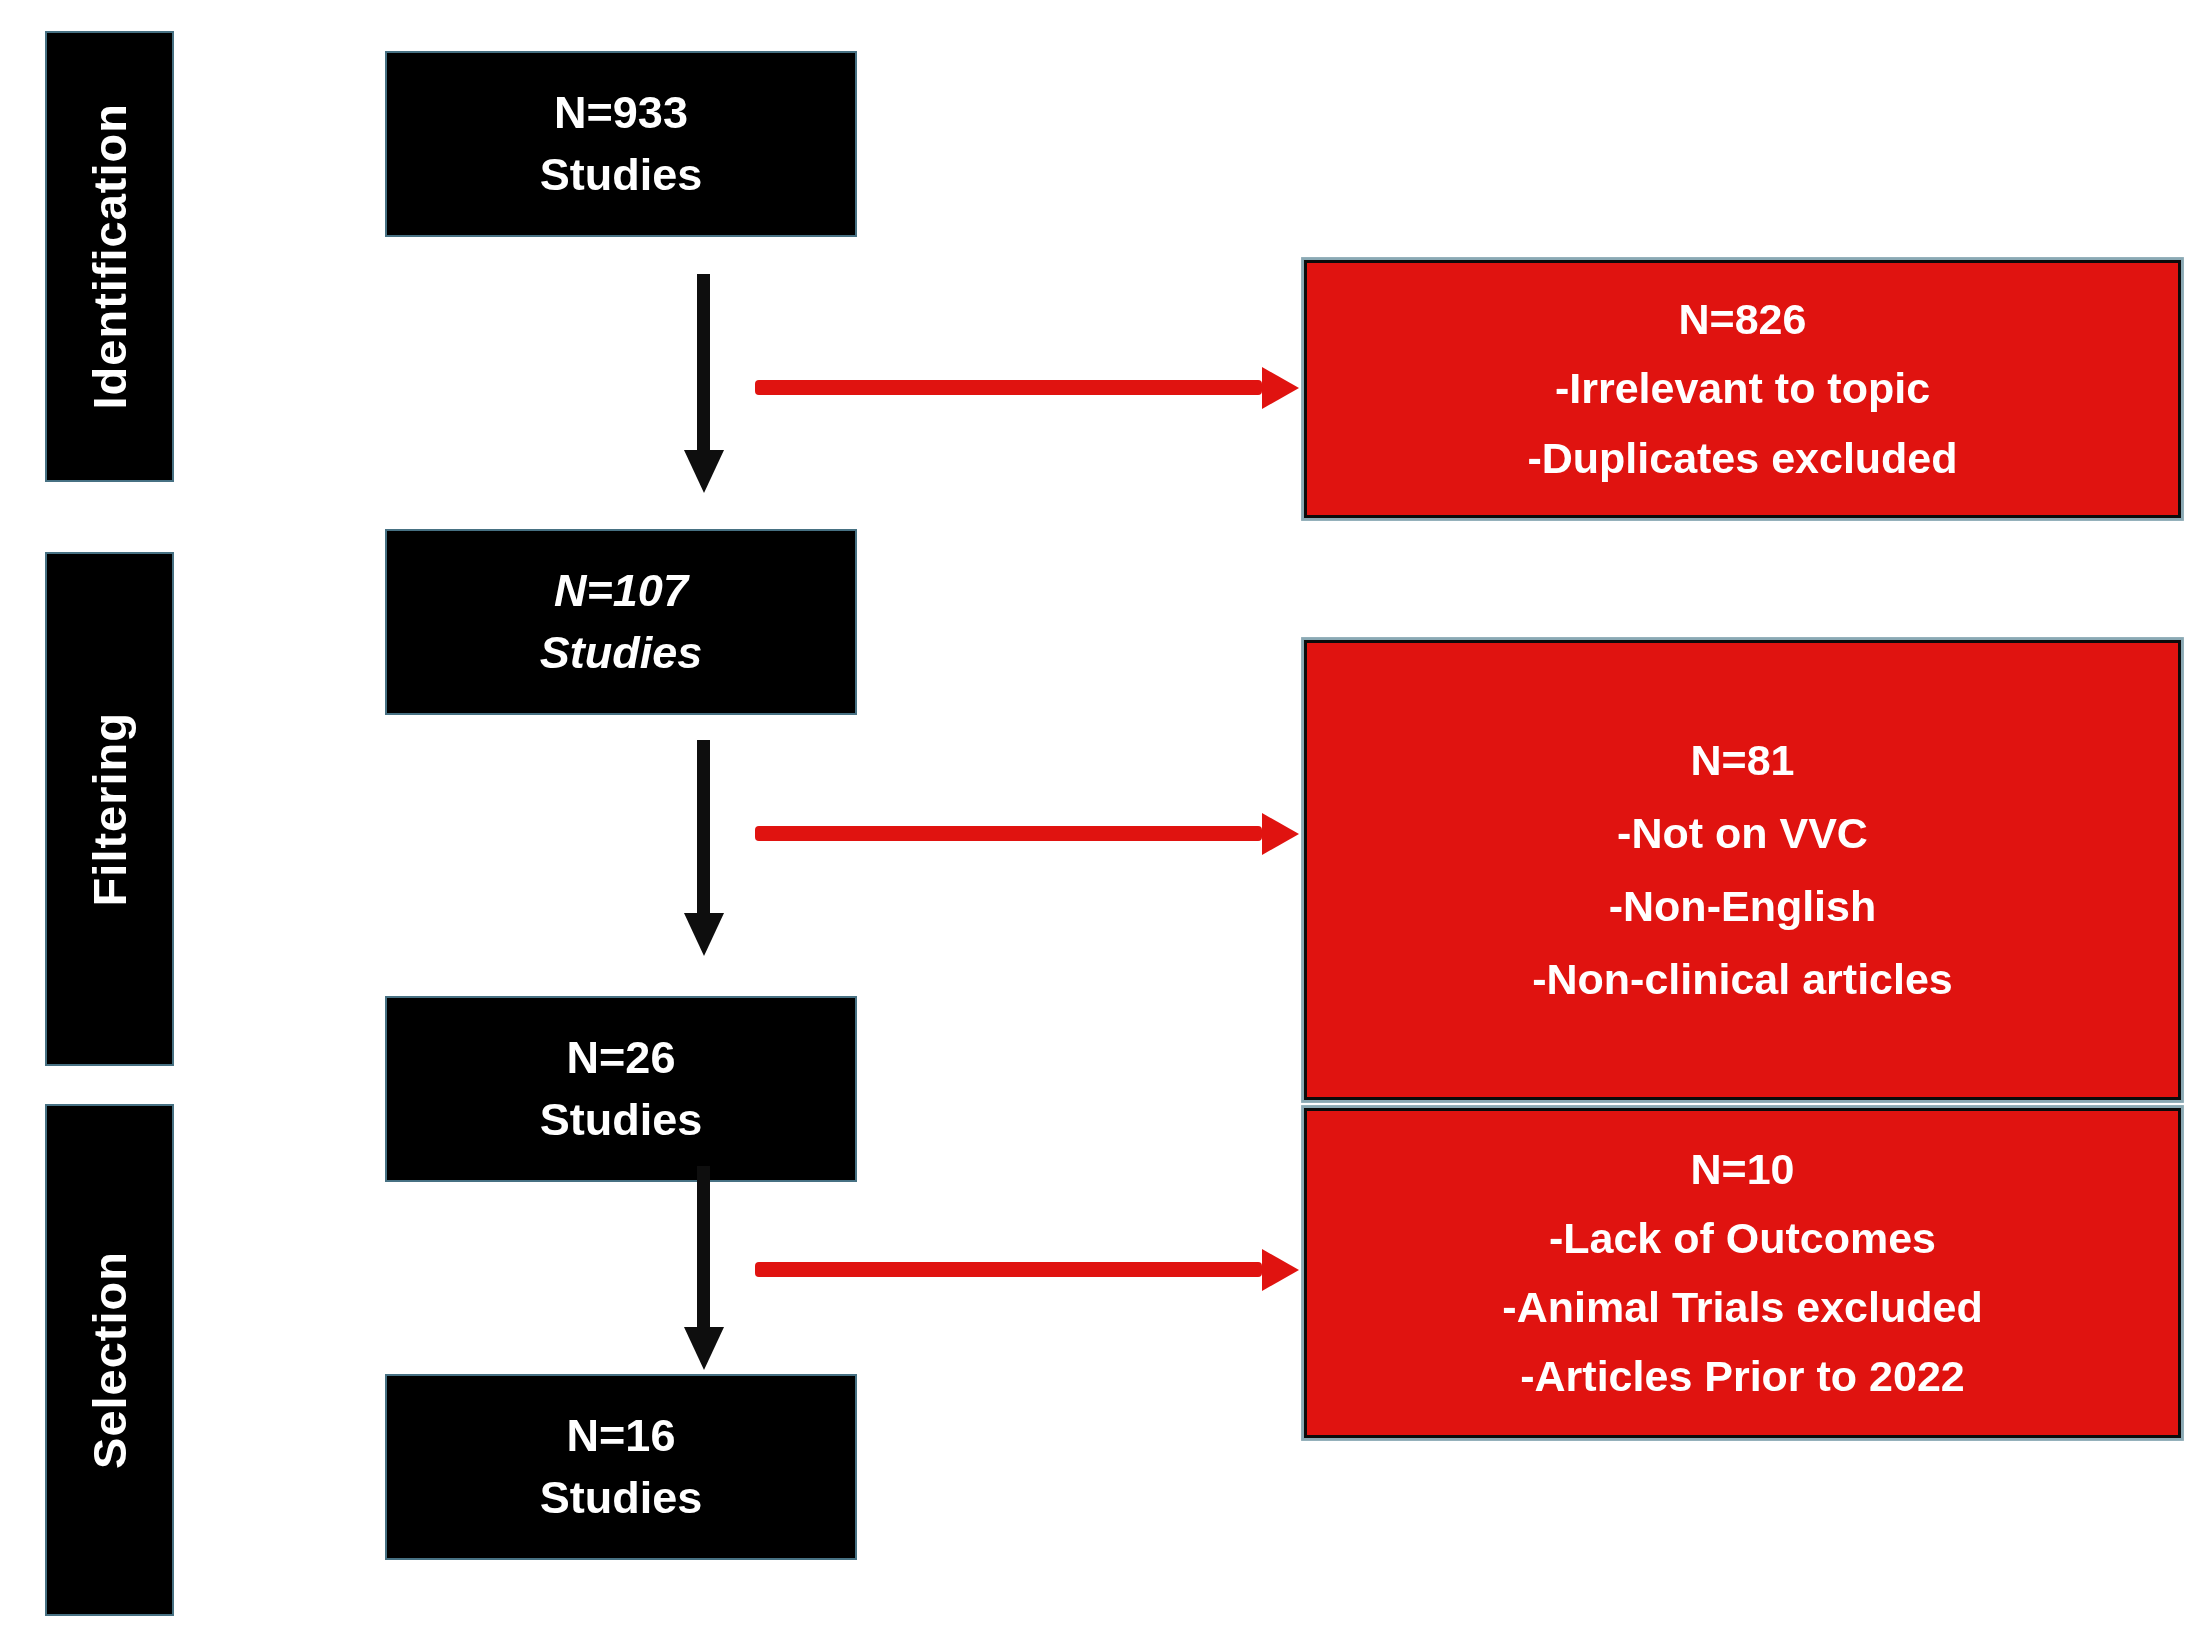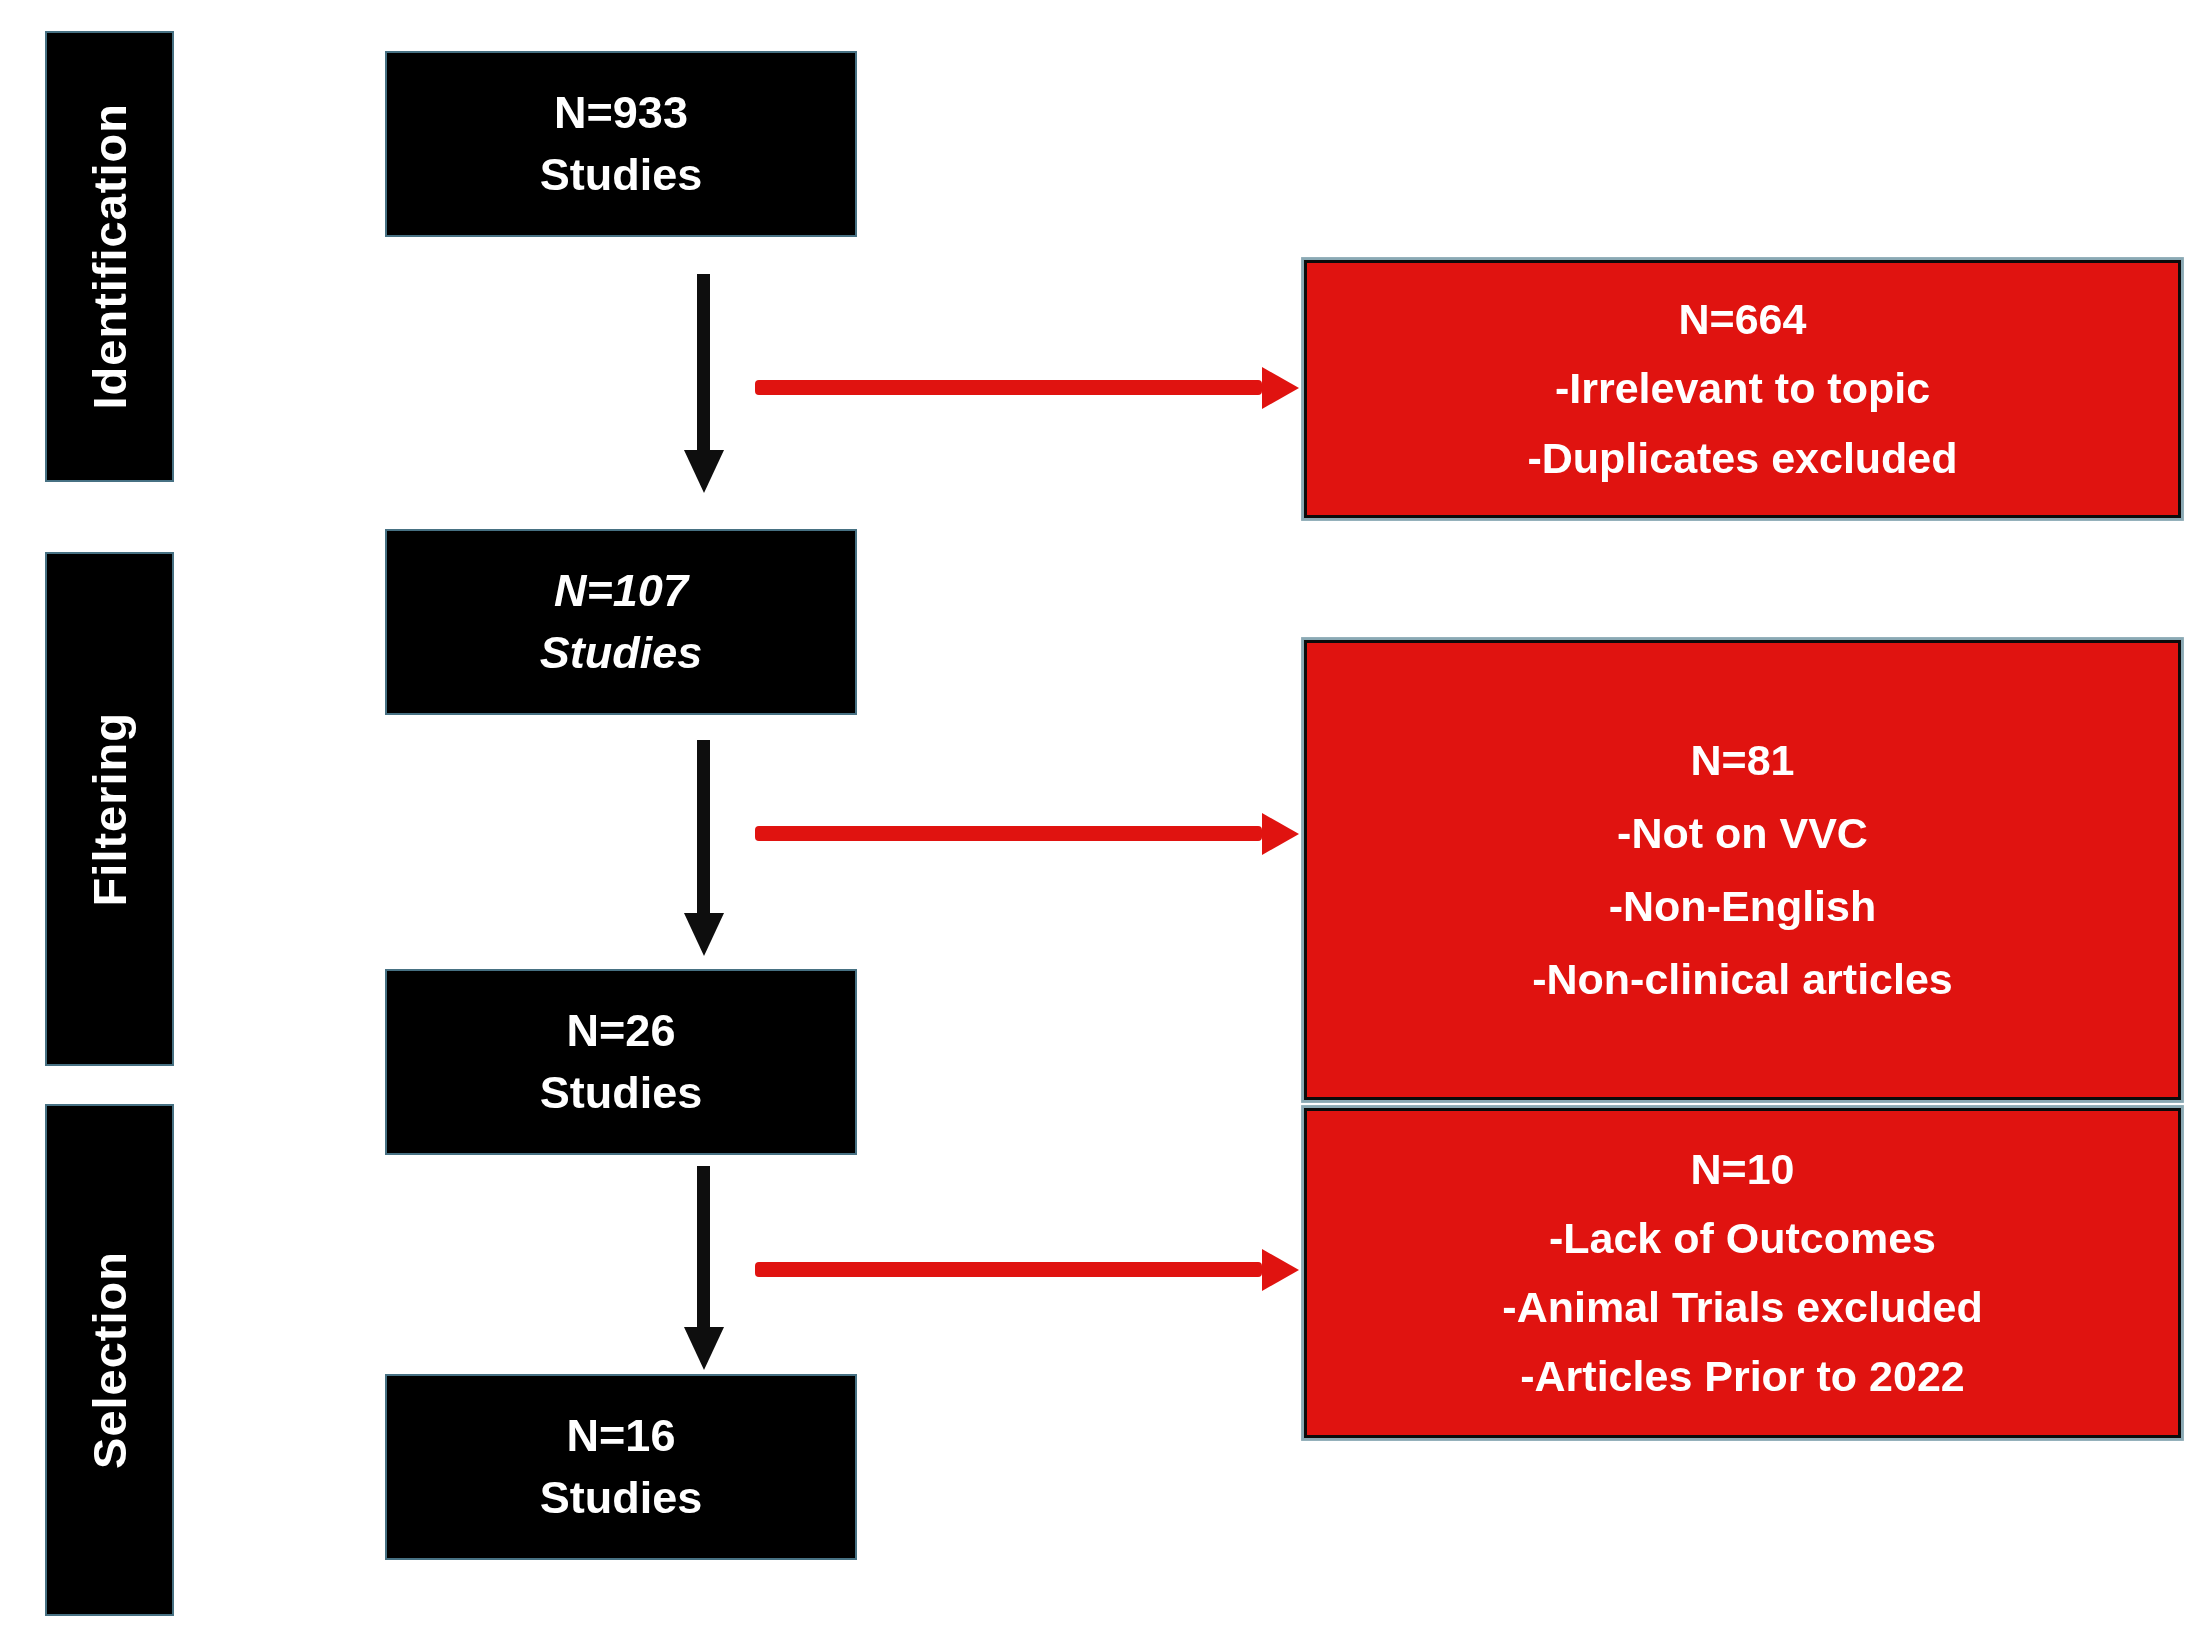--- a/index.html
+++ b/index.html
@@ -133,31 +133,31 @@
   </div>
 
   <div class="process-box" style="top:51px;">
     <span>N=933</span>
     <span>Studies</span>
   </div>
   <div class="process-box" style="top:529px;font-style:italic;">
     <span>N=107</span>
     <span>Studies</span>
   </div>
-  <div class="process-box" style="top:969px;">
+  <div class="process-box" style="top:996px;">
     <span>N=26</span>
     <span>Studies</span>
   </div>
   <div class="process-box" style="top:1374px;">
     <span>N=16</span>
     <span>Studies</span>
   </div>
 
   <div class="exclusion-box" style="top:260px; height:258px; line-height:1.62;">
-    <span>N=664</span>
+    <span>N=826</span>
     <span>-Irrelevant to topic</span>
     <span>-Duplicates excluded</span>
   </div>
   <div class="exclusion-box" style="top:640px; height:460px;">
     <span>N=81</span>
     <span>-Not on VVC</span>
     <span>-Non-English</span>
     <span>-Non-clinical articles</span>
   </div>
   <div class="exclusion-box" style="top:1108px; height:330px; line-height:1.6;">

